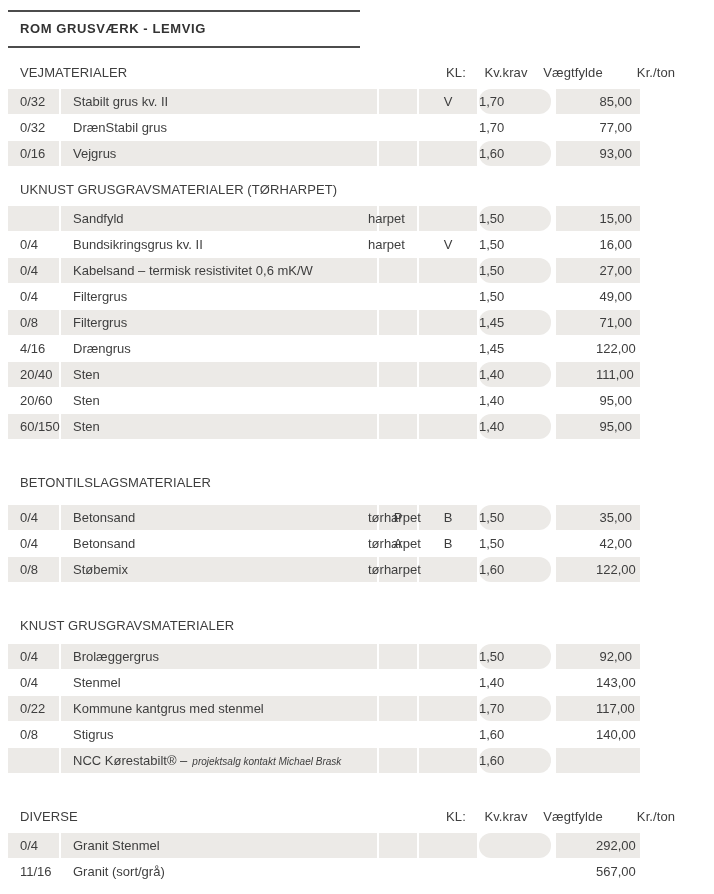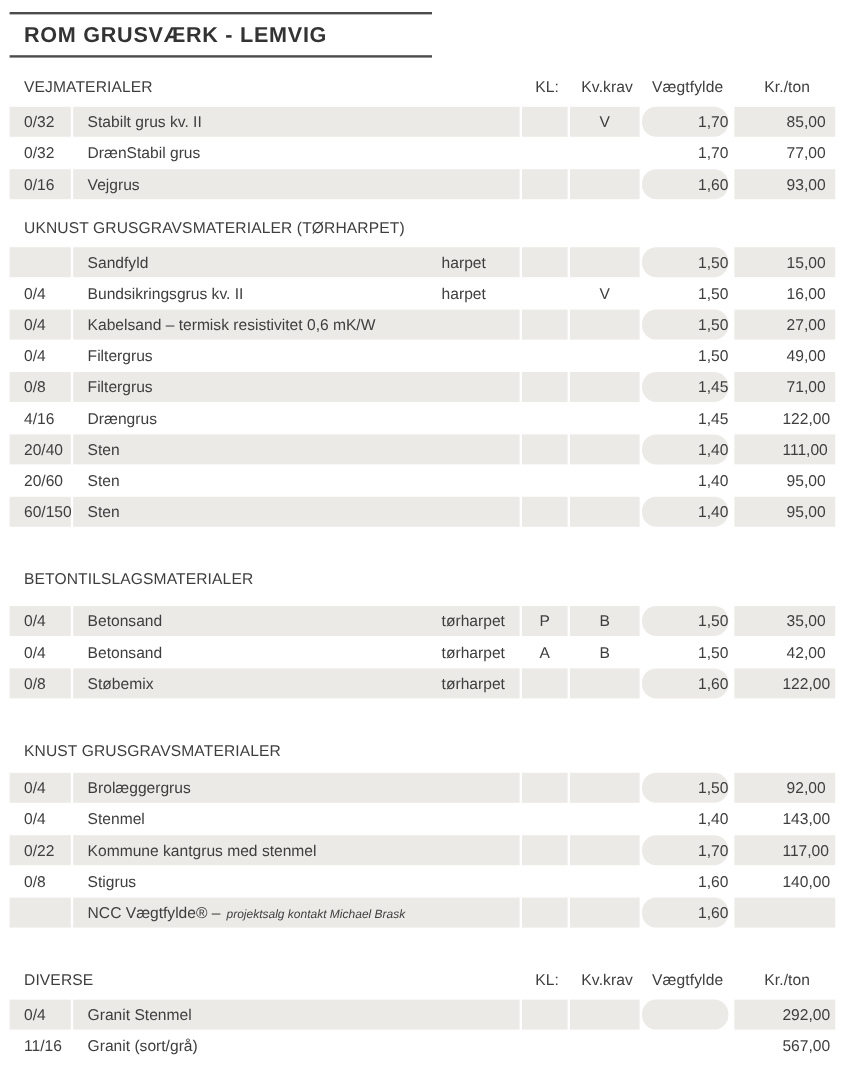--- a/index.html
+++ b/index.html
@@ -22,21 +22,21 @@
 
   
   .title-block {
     width: 352px;
     border-top: 2px solid var(--rule, #4C4C4C);
     border-bottom: 2px solid var(--rule, #4C4C4C);
     padding: 6px 0 6px 12px;
   }
   .title-block h1 {
     margin: 0;
-    font-size: 18px;
+    font-size: 13px;
     line-height: 22px;
     font-weight: bold;
     letter-spacing: 0.6px;
     color: #333333;
     white-space: nowrap;
   }
 
   
   .section { margin-top: 36px; }
   .section.sec-0 { margin-top: 17px; }
@@ -67,24 +67,24 @@
   .row {
     display: flex;
     height: 25px;
     line-height: 25px;
     margin-bottom: 1px;
   }
   .row .cell { background: transparent; }
   .row.shaded .cell { background: var(--row_shade, #ECEAE7); }
 
   .c-fraction { width: 51px;  padding-left: 12px; white-space: nowrap; }
-  .c-desc     { width: 372px; margin-left: 2px; padding-left: 12px; position: relative; white-space: nowrap; }
+  .c-desc     { width: 316px; margin-left: 2px; padding-left: 12px; position: relative; white-space: nowrap; }
   .c-kl       { width: 38px;  margin-left: 2px; text-align: center; }
   .c-kv       { width: 58px;  margin-left: 2px; text-align: center; }
-  .c-vaegt    { width: 72px;  margin-left: 2px; text-align: right; border-radius: 12px; }
+  .c-vaegt    { width: 72px;  margin-left: 2px; text-align: left; border-radius: 12px; }
   .c-price    { width: 84px;  margin-left: 5px; text-align: right; padding-right: 8px; padding-left: 40px; }
 
   .harpet { position: absolute; left: 307px; top: 0; }
   .note   { font-size: 10px; margin-left: 5px; font-style: italic; }
 </style>
 </head>
 <body>
 
 <div class="title-block">
   <h1>ROM GRUSVÆRK - LEMVIG</h1>
@@ -338,21 +338,21 @@
       <span class="harpet"></span>
     </div>
     <div class="cell c-kl"></div>
     <div class="cell c-kv"></div>
     <div class="cell c-vaegt">1,60</div>
     <div class="cell c-price">140,00</div>
   </div>
         <div class="row shaded">
     <div class="cell c-fraction"></div>
     <div class="cell c-desc">
-      <span class="name">NCC Vægtfylde® –</span><span class="note">projektsalg kontakt Michael Brask</span>
+      <span class="name">NCC Kørestabilt® –</span><span class="note">projektsalg kontakt Michael Brask</span>
       <span class="harpet"></span>
     </div>
     <div class="cell c-kl"></div>
     <div class="cell c-kv"></div>
     <div class="cell c-vaegt">1,60</div>
     <div class="cell c-price"></div>
   </div>
       </div>
   </div>
     <div class="section sec-4">

